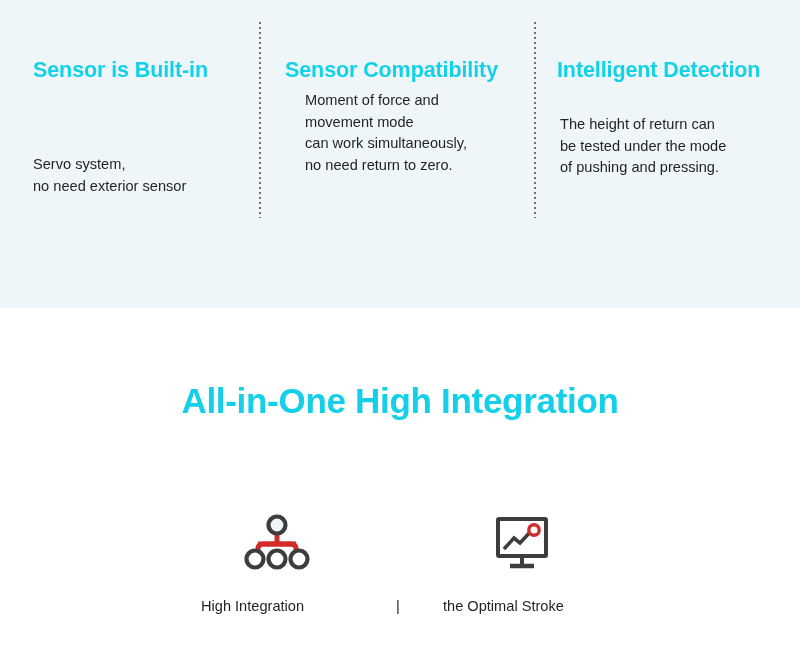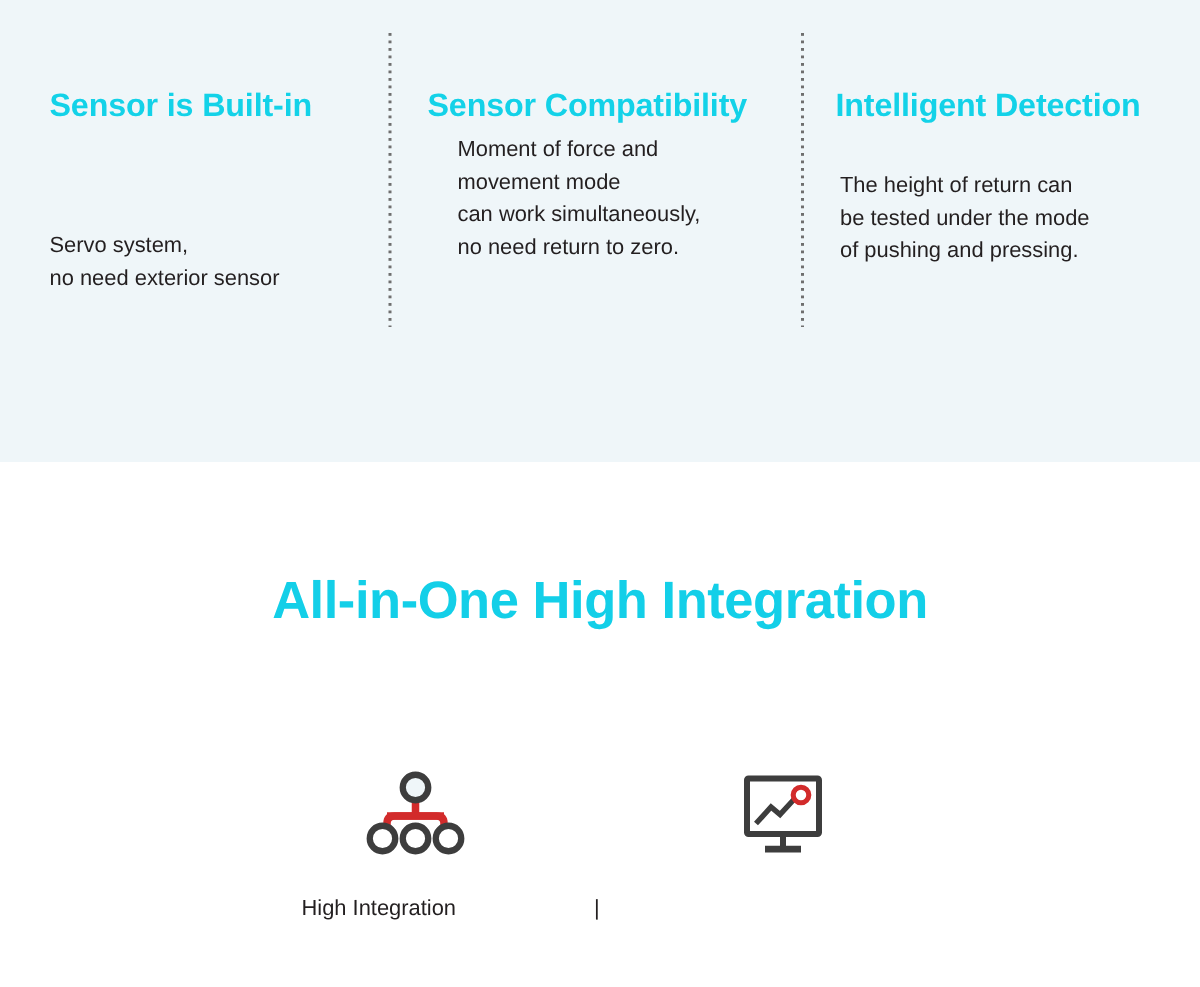--- a/index.html
+++ b/index.html
@@ -200,15 +200,16 @@
 
         <circle cx="47" cy="17" r="5.2" stroke="#d22b2b" stroke-width="3.4" fill="#ffffff"></circle>
       </svg>
     </div>
 
   </div>
 
   <div class="caption-row">
     <div class="caption cap-1">High Integration</div>
     <div class="caption cap-sep">|</div>
+    <div class="caption cap-2">the Optimal Stroke</div>
   </div>
 
 </div>
 
 </body></html>

